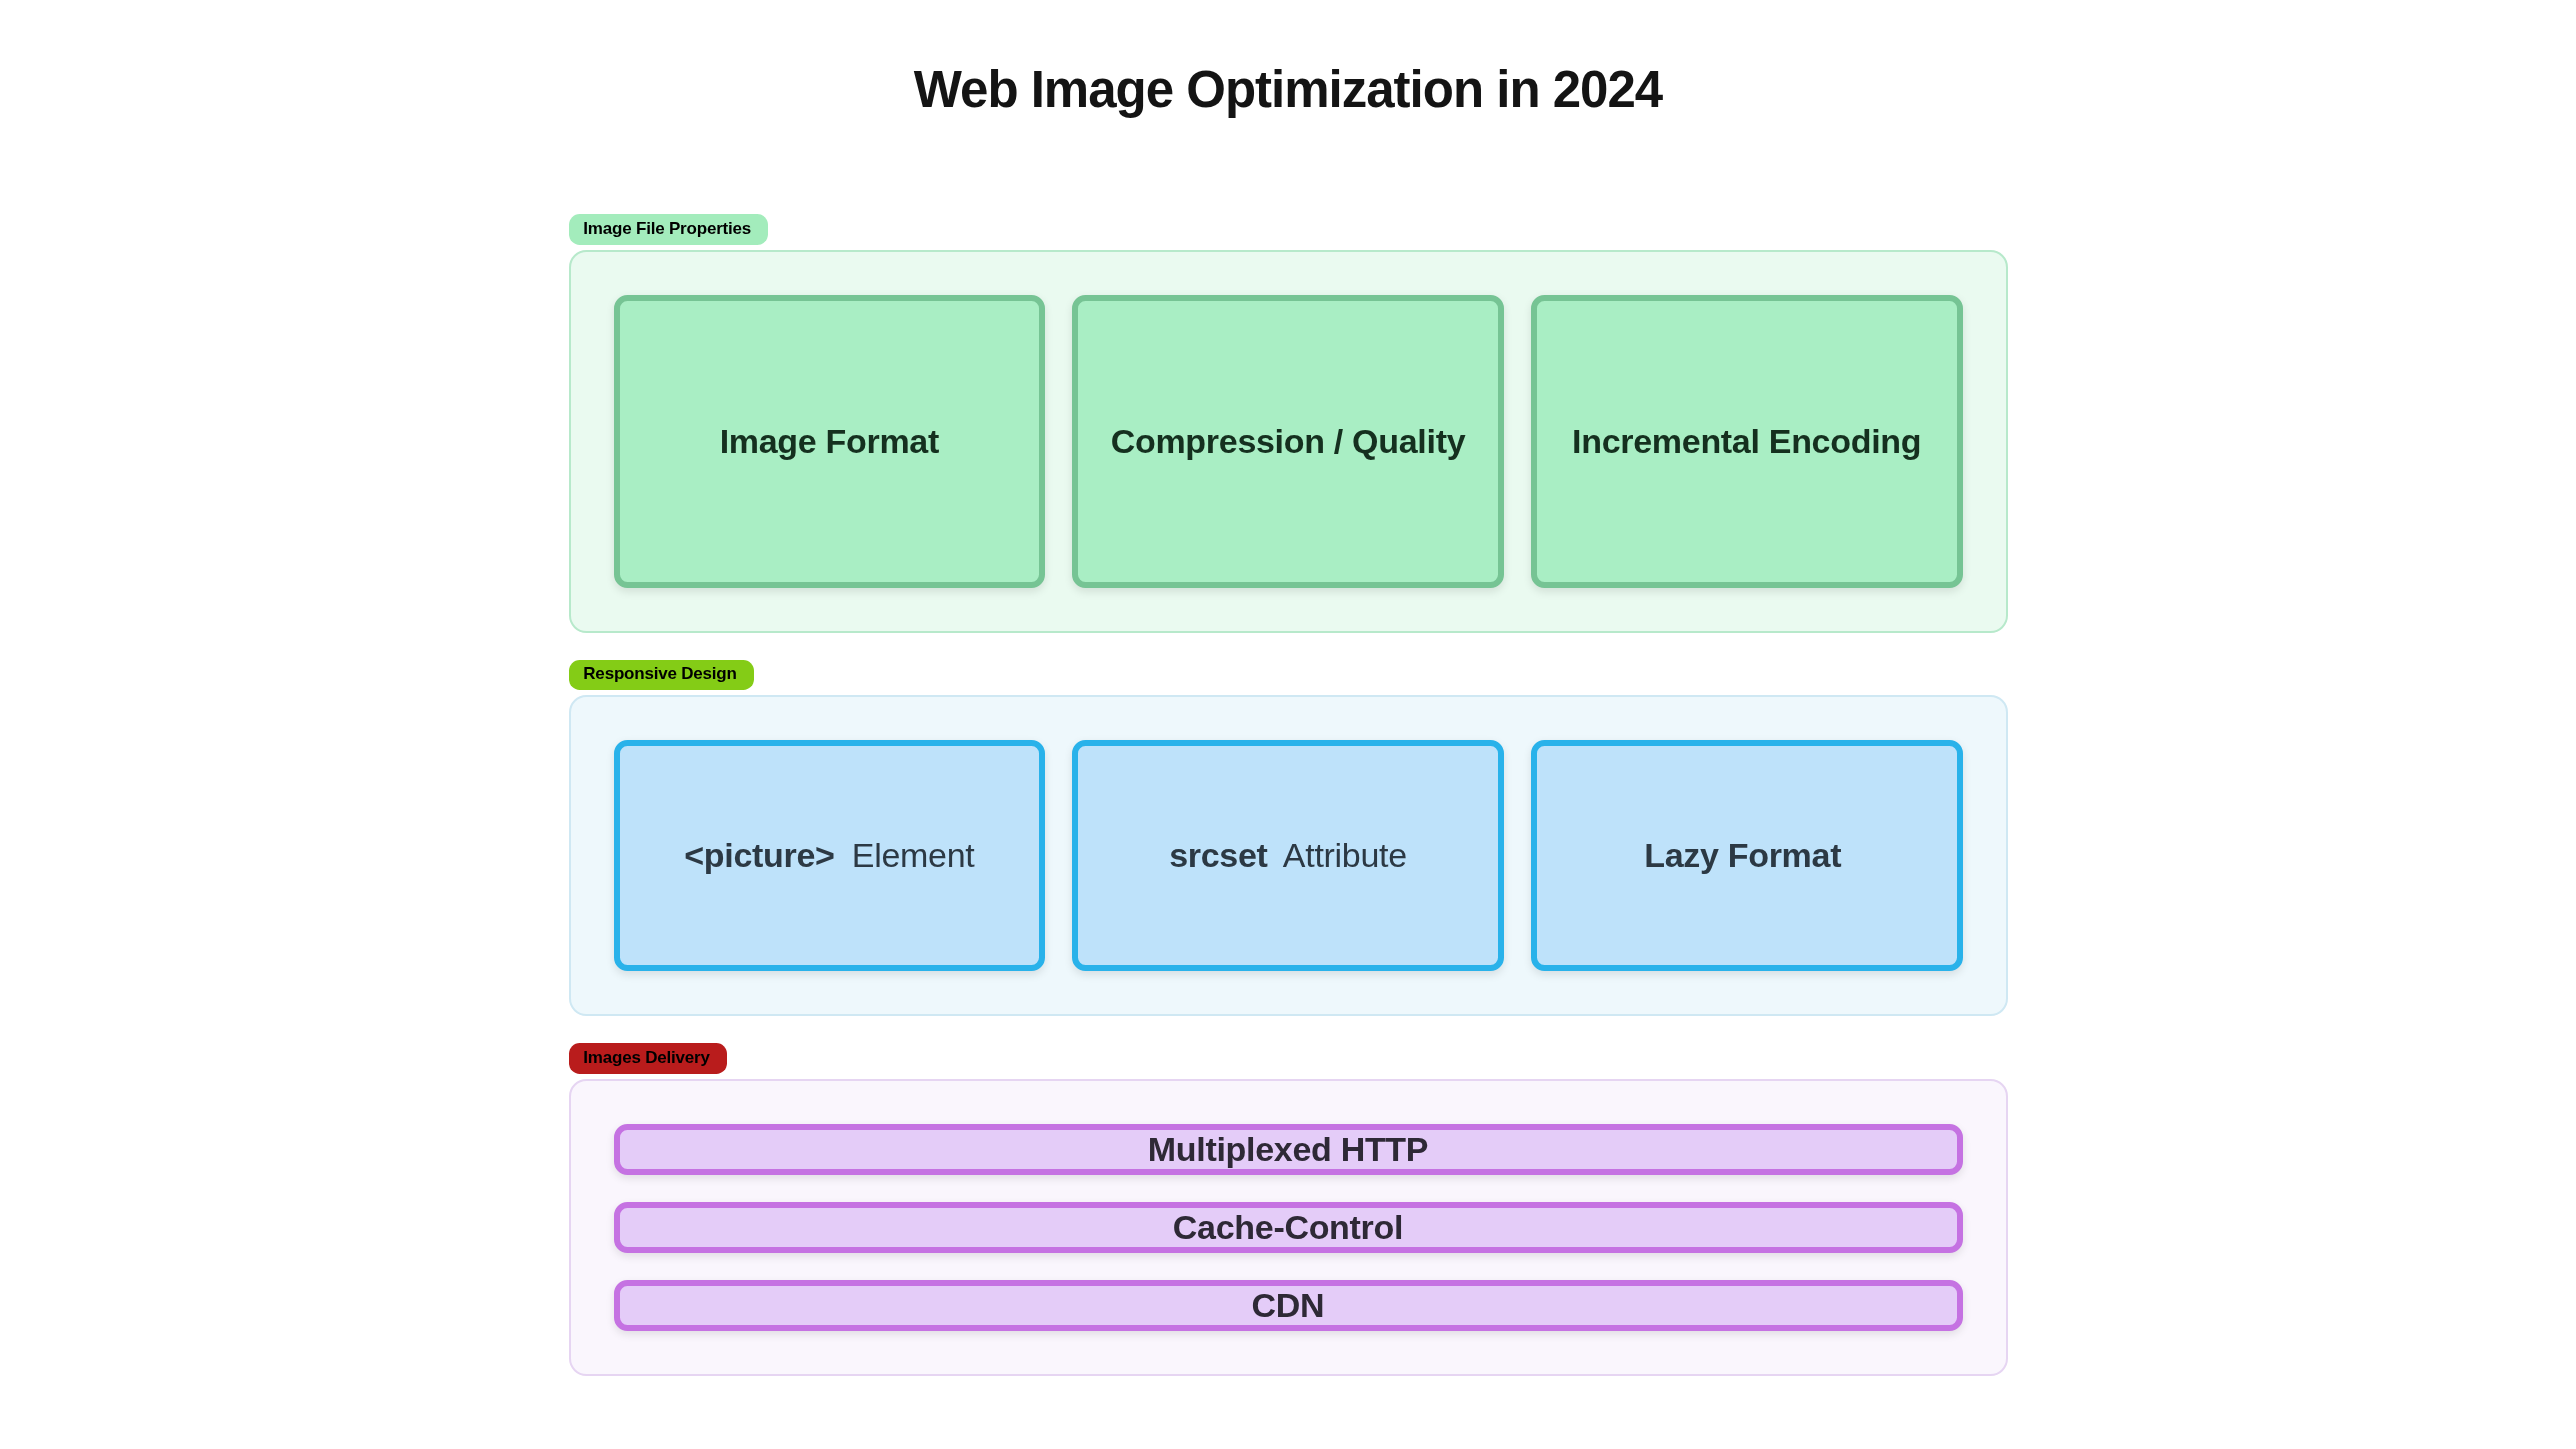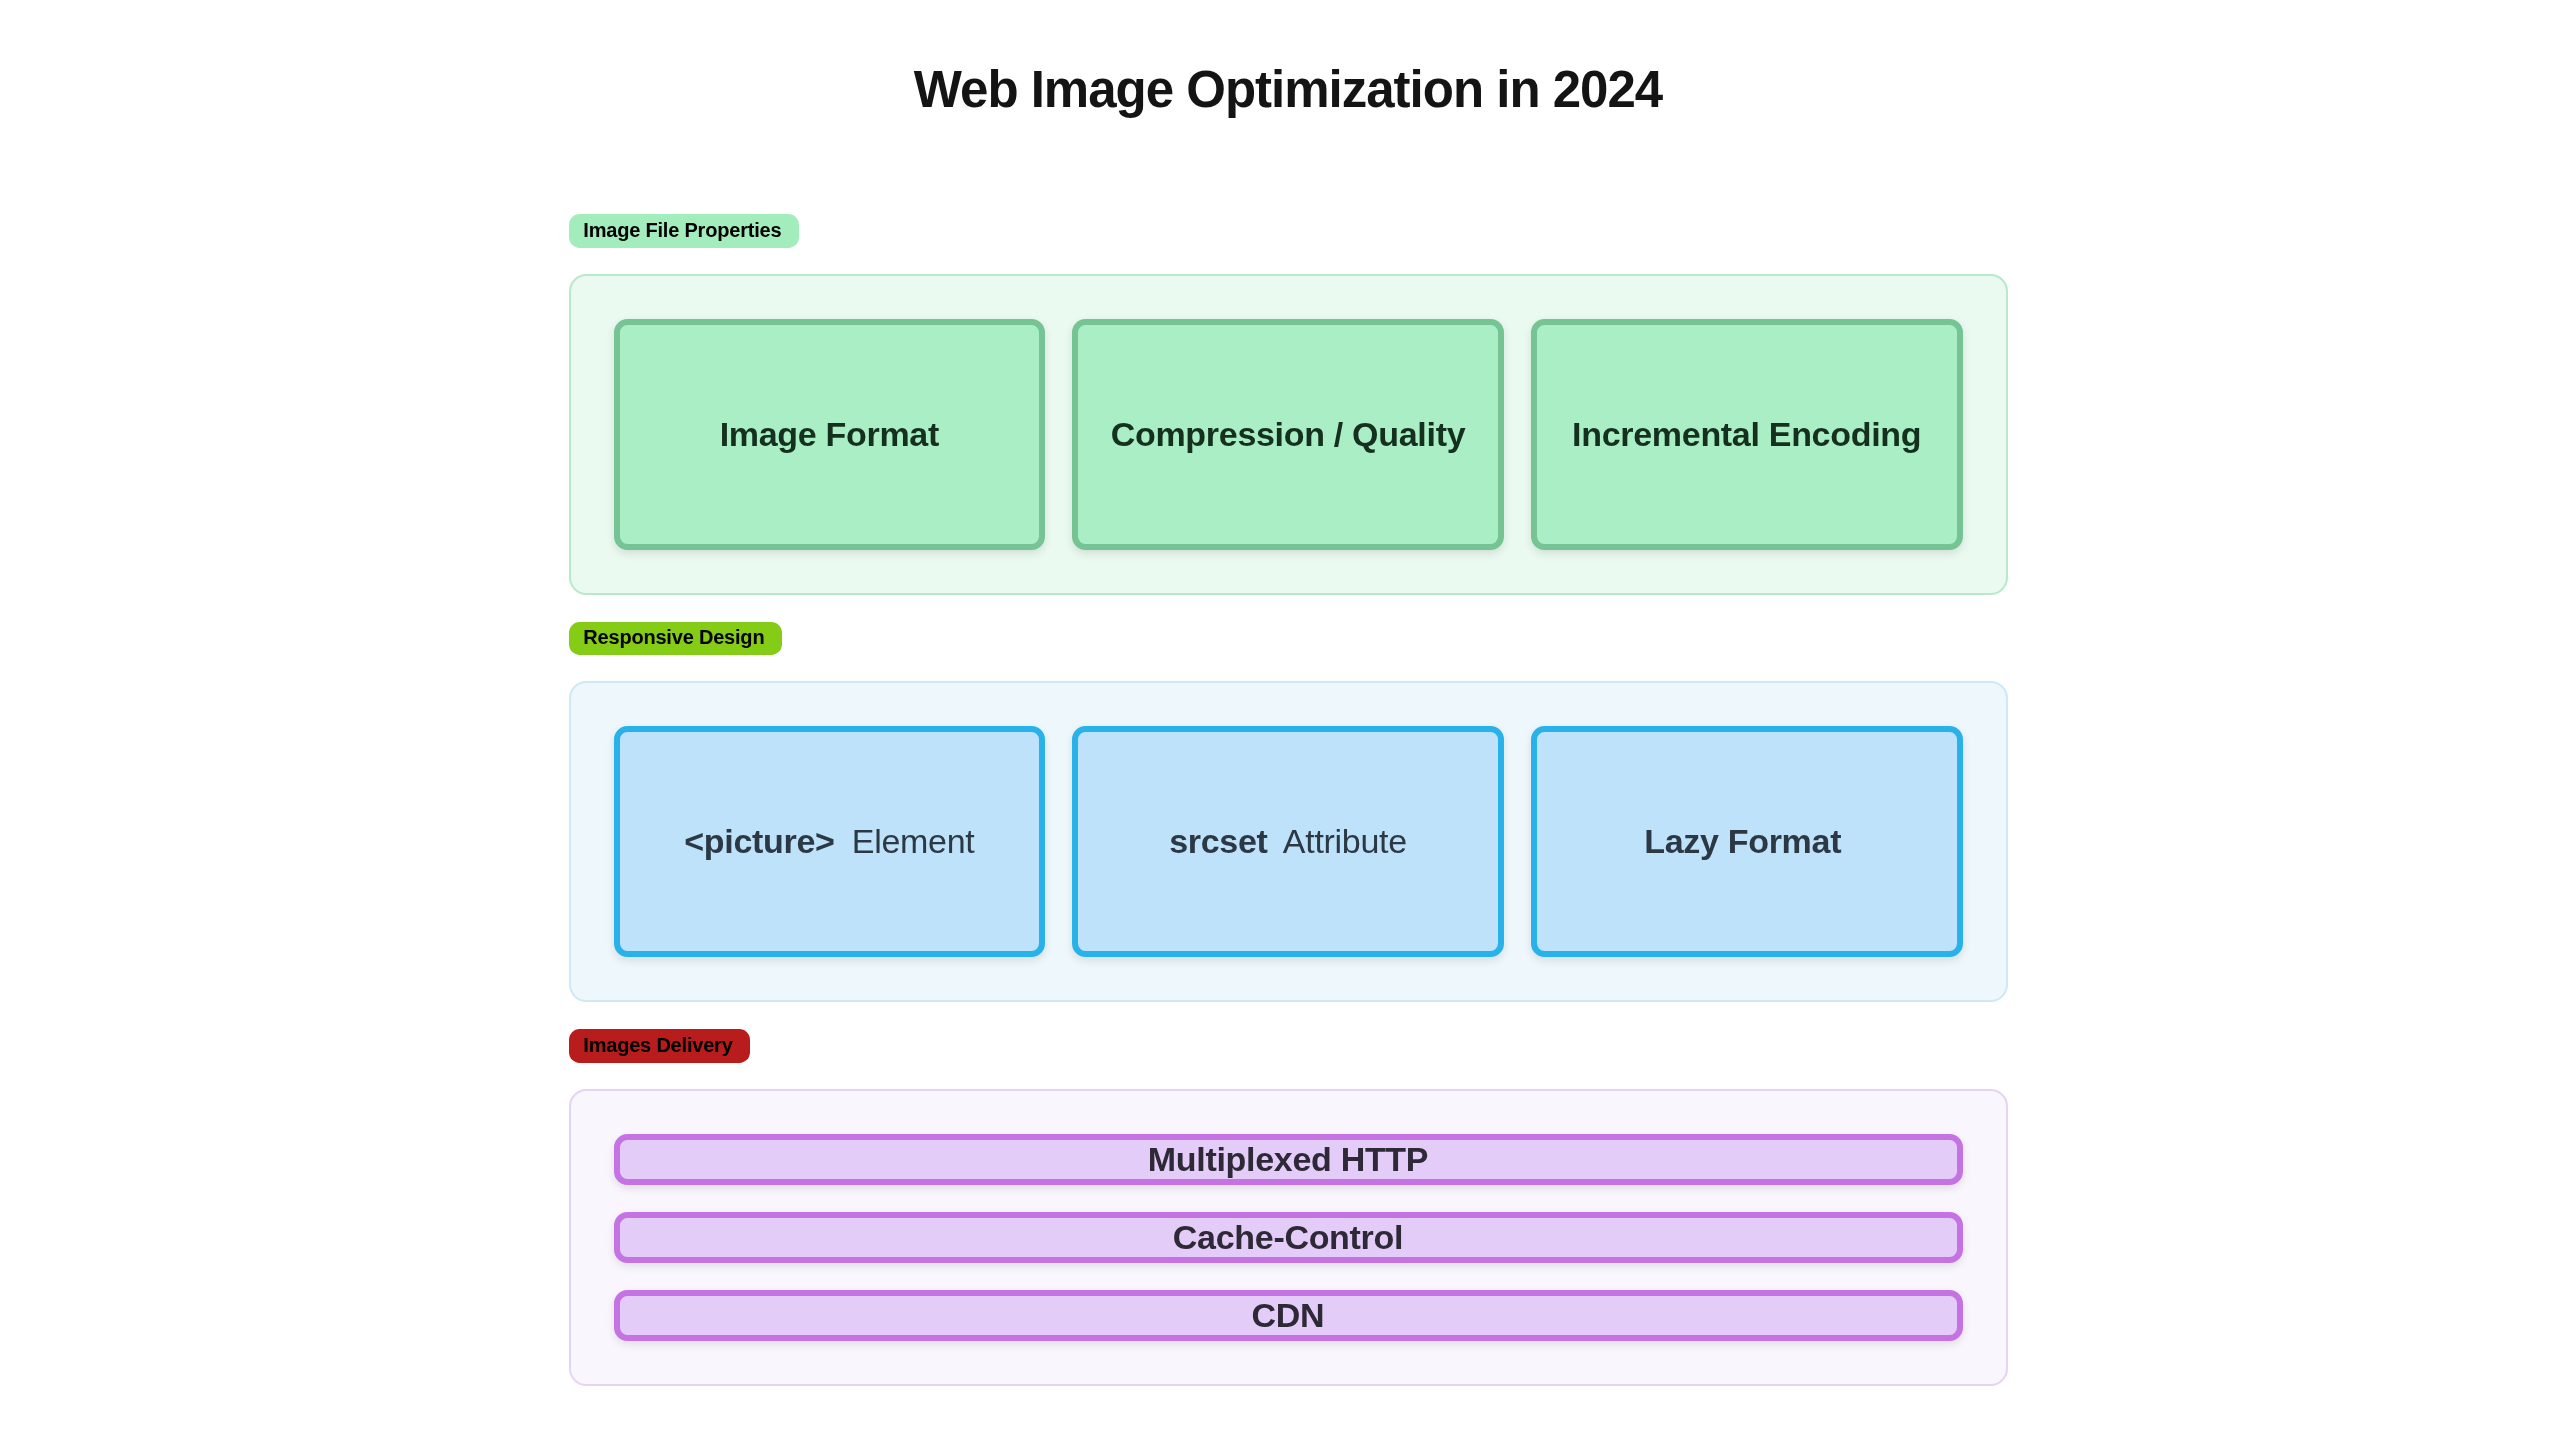--- a/index.html
+++ b/index.html
@@ -17,26 +17,26 @@
     letter-spacing:-1px;
     color:#141414;
   }
   .content{
     width:1439px;
     margin:95px auto 0 auto;
   }
   .section{margin-bottom:27px;}
   .section-label{
     display:inline-block;
-    font-size:20px;
+    font-size:17px;
     font-weight:600;
     color:#000000;
     padding:4.7px 17.4px 6px 14.8px;
     border-radius:10.7px;
-    margin-bottom:26px;
+    margin-bottom:5px;
     letter-spacing:-0.2px;
   }
   .section-container{
     border-radius:17.4px;
     border:2px solid;
     padding:43px;
     display:flex;
     gap:27px;
     box-sizing:border-box;
   }
@@ -52,21 +52,21 @@
     box-shadow:0 3.4px 8px rgba(0,0,0,0.10);
     box-sizing:border-box;
     text-align:center;
   }
   .node .strong{font-weight:700;}
   .node .rest{font-weight:400;white-space:pre;}
 
   
   .sec-green .section-label{background:#a3ecbc;}
   .sec-green .section-container{background:#eafaf0;border-color:#b7e9cb;}
-  .sec-green .node{background:#a9eec4;border-color:#76c494;color:#15301f;height:231px;justify-content:center;}
+  .sec-green .node{background:#a9eec4;border-color:#76c494;color:#15301f;height:293px;justify-content:center;}
 
   
   .sec-blue .section-label{background:#84cc16;}
   .sec-blue .section-container{background:#eef8fc;border-color:#cfe8f3;}
   .sec-blue .node{background:#bee2fa;border-color:#29b2ea;color:#2c3944;height:231px;gap:8px;}
 
   
   .sec-purple .section-label{background:#b91c1c;}
   .sec-purple .section-container{background:#faf6fd;border-color:#e6d5f2;flex-direction:column;}
   .sec-purple .node{background:#e4ccf8;border-color:#c572e2;color:#2e2936;height:216px;}

